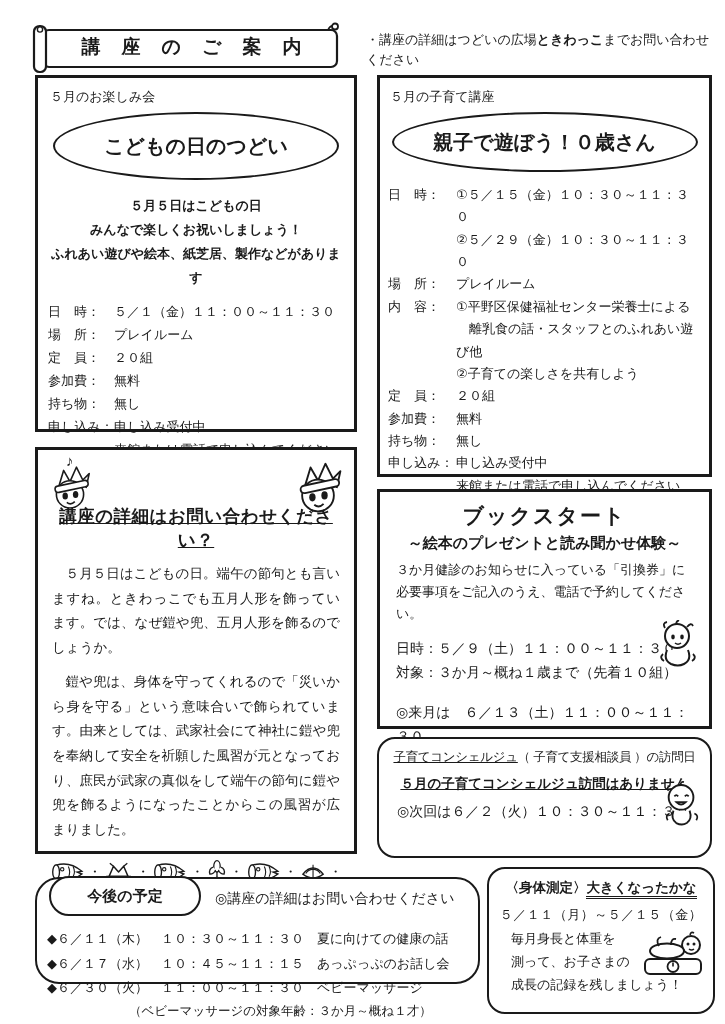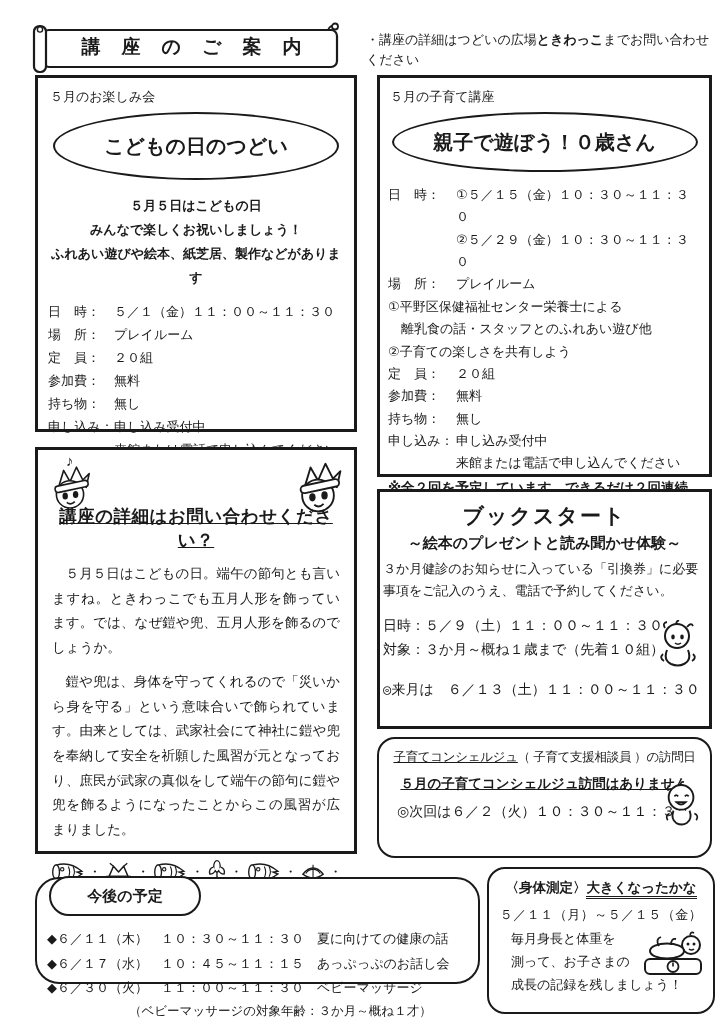--- a/index.html
+++ b/index.html
@@ -139,20 +139,21 @@
             <div>②５／２９（金）１０：３０～１１：３０</div>
           </div>
         </div>
       <div class="d-row">
           <span class="d-label">場　所：</span>
           <div>
             <div>プレイルーム</div>
           </div>
         </div>
       <div class="d-row">
+          <span class="d-label">内　容：</span>
           <div>
             <div>①平野区保健福祉センター栄養士による</div>
             <div>　離乳食の話・スタッフとのふれあい遊び他</div>
             <div>②子育ての楽しさを共有しよう</div>
           </div>
         </div>
       <div class="d-row">
           <span class="d-label">定　員：</span>
           <div>
             <div>２０組</div>
@@ -237,21 +238,21 @@
       </svg>
       <span class="dot">・</span>
       <svg width="34" height="30" viewBox="0 0 36 32">
         <path d="M4 19 Q18 2 32 19 Q18 30 4 19 Z" fill="#fff" stroke="#1a1a1a" stroke-width="2"></path>
         <path d="M18 6 V24 M18 12 Q11 13 8 18 M18 12 Q25 13 28 18" fill="none" stroke="#1a1a1a" stroke-width="1.5"></path>
       </svg>
       <span class="dot">・</span>
     </div>
   </div>
 
-  <div class="box" style="left:377px;top:489px;width:335px;height:240px;padding:8px 3px;font-family:Liberation Mono, monospace;">
+  <div class="box" style="left:377px;top:489px;width:335px;height:240px;padding:8px 16px;">
     <div class="bs-title">ブックスタート</div>
     <div class="bs-sub">～絵本のプレゼントと読み聞かせ体験～</div>
     <div class="bs-body">３か月健診のお知らせに入っている「引換券」に必要事項をご記入のうえ、電話で予約してください。</div>
     <div class="bs-line" style="margin-top:12px;">日時：５／９（土）１１：００～１１：３０</div>
     <div class="bs-line">対象：３か月～概ね１歳まで（先着１０組）</div>
     <svg class="abs" style="right:10px;top:128px;" width="42" height="48" viewBox="0 0 42 48">
       <circle cx="20" cy="16" r="12" fill="#fff" stroke="#1a1a1a" stroke-width="2"></circle>
       <path d="M8 8 q-3 -5 2 -6 M30 7 q4 -5 6 -1 M19 4 q1 -4 3 -3" fill="none" stroke="#1a1a1a" stroke-width="1.8"></path>
       <ellipse cx="16" cy="17" rx="1.8" ry="2.4" fill="#1a1a1a"></ellipse>
         <ellipse cx="25" cy="17" rx="1.8" ry="2.4" fill="#1a1a1a"></ellipse>
@@ -271,20 +272,21 @@
       <path d="M19 4 q1 -4 4 -3 M7 10 q-3 -3 1 -5" fill="none" stroke="#1a1a1a" stroke-width="1.8"></path>
       <path d="M13 16 q2 -2.5 4 0 M24 16 q2 -2.5 4 0" fill="none" stroke="#1a1a1a" stroke-width="1.8"></path>
       <path d="M15 22 q5 5 10 0 Z" fill="#fff" stroke="#1a1a1a" stroke-width="1.8"></path>
       <path d="M12 31 q-3 9 3 13 q6 3 11 0 q6 -4 3 -13" fill="#fff" stroke="#1a1a1a" stroke-width="2"></path>
       <path d="M8 34 q-5 2 -2 7 M34 34 q5 2 2 7" fill="none" stroke="#1a1a1a" stroke-width="1.8"></path>
     </svg>
   </div>
 
   <div class="rbox" style="left:35px;top:877px;width:445px;height:107px;border-radius:24px;">
     <div class="pill">今後の予定</div>
+    <div class="up-note">◎講座の詳細はお問い合わせください</div>
     <div class="up-items">
       <div class="up-item">
           <span>◆６／１１（木）</span>
           <span>１０：３０～１１：３０</span>
           <span>夏に向けての健康の話</span>
         </div>
       <div class="up-item">
           <span>◆６／１７（水）</span>
           <span>１０：４５～１１：１５</span>
           <span>あっぷっぷのお話し会</span>

